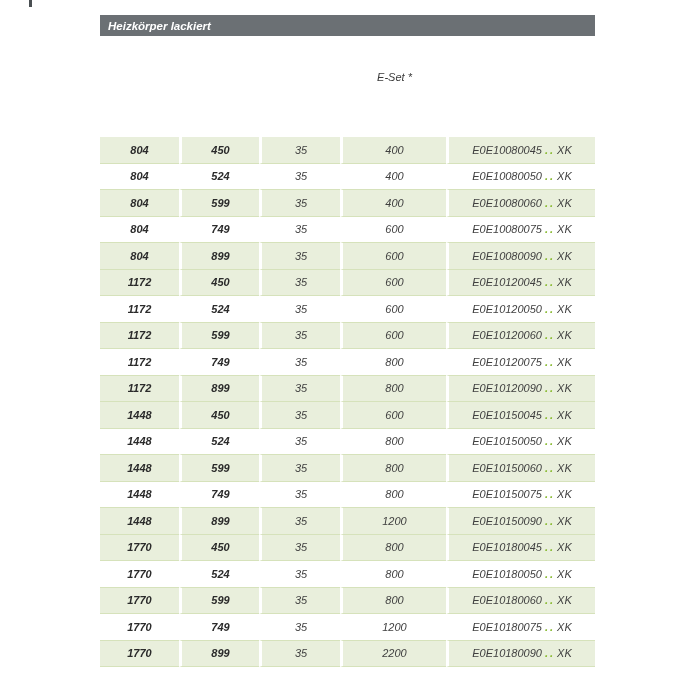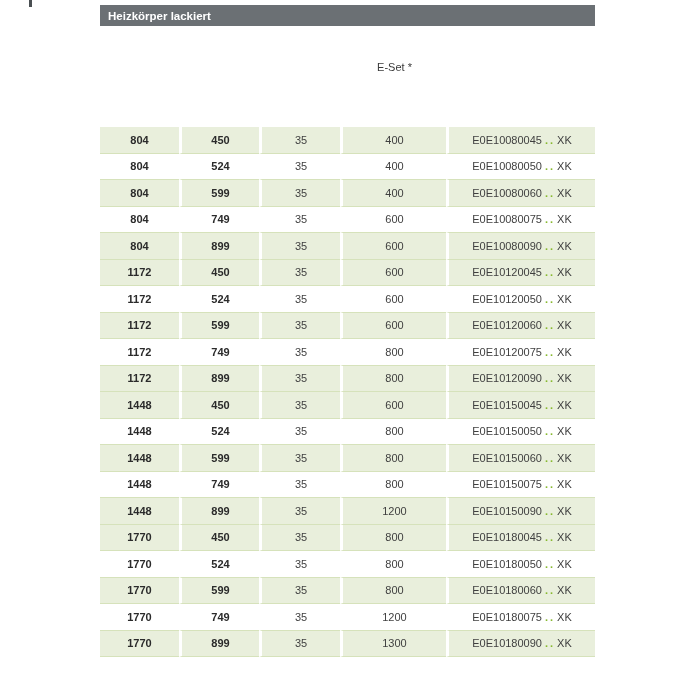--- a/index.html
+++ b/index.html
@@ -9,21 +9,21 @@
     font-family: "Liberation Sans", sans-serif;
     position: relative;
     overflow: hidden;
   }
   .edge-mark {
     position: absolute; left: 29px; top: 0;
     width: 3px; height: 7px;
     background: #4a4f52;
   }
   .table-wrap {
-    position: absolute; left: 100px; top: 5px; width: 495px;
+    position: absolute; left: 100px; top: 15px; width: 495px; font-style: italic;
   }
   .title-bar {
     height: 21px;
     background: var(--title-bar-gray, #6b7074);
     color: #ffffff;
     font-size: 11.5px;
     font-weight: bold;
     display: flex; align-items: center;
     padding-left: 8px;
     margin-bottom: 3px;
@@ -246,18 +246,18 @@
           <td class="bold">1770</td>
           <td class="bold">749</td>
           <td>35</td>
           <td>1200</td>
           <td><span>E0E10180075</span><span class="dots">..</span><span>XK</span></td>
         </tr>
         <tr class="shaded">
           <td class="bold">1770</td>
           <td class="bold">899</td>
           <td>35</td>
-          <td>1300</td>
+          <td>2200</td>
           <td><span>E0E10180090</span><span class="dots">..</span><span>XK</span></td>
         </tr>
       </tbody>
   </table>
 </div>
 
 </body></html>

